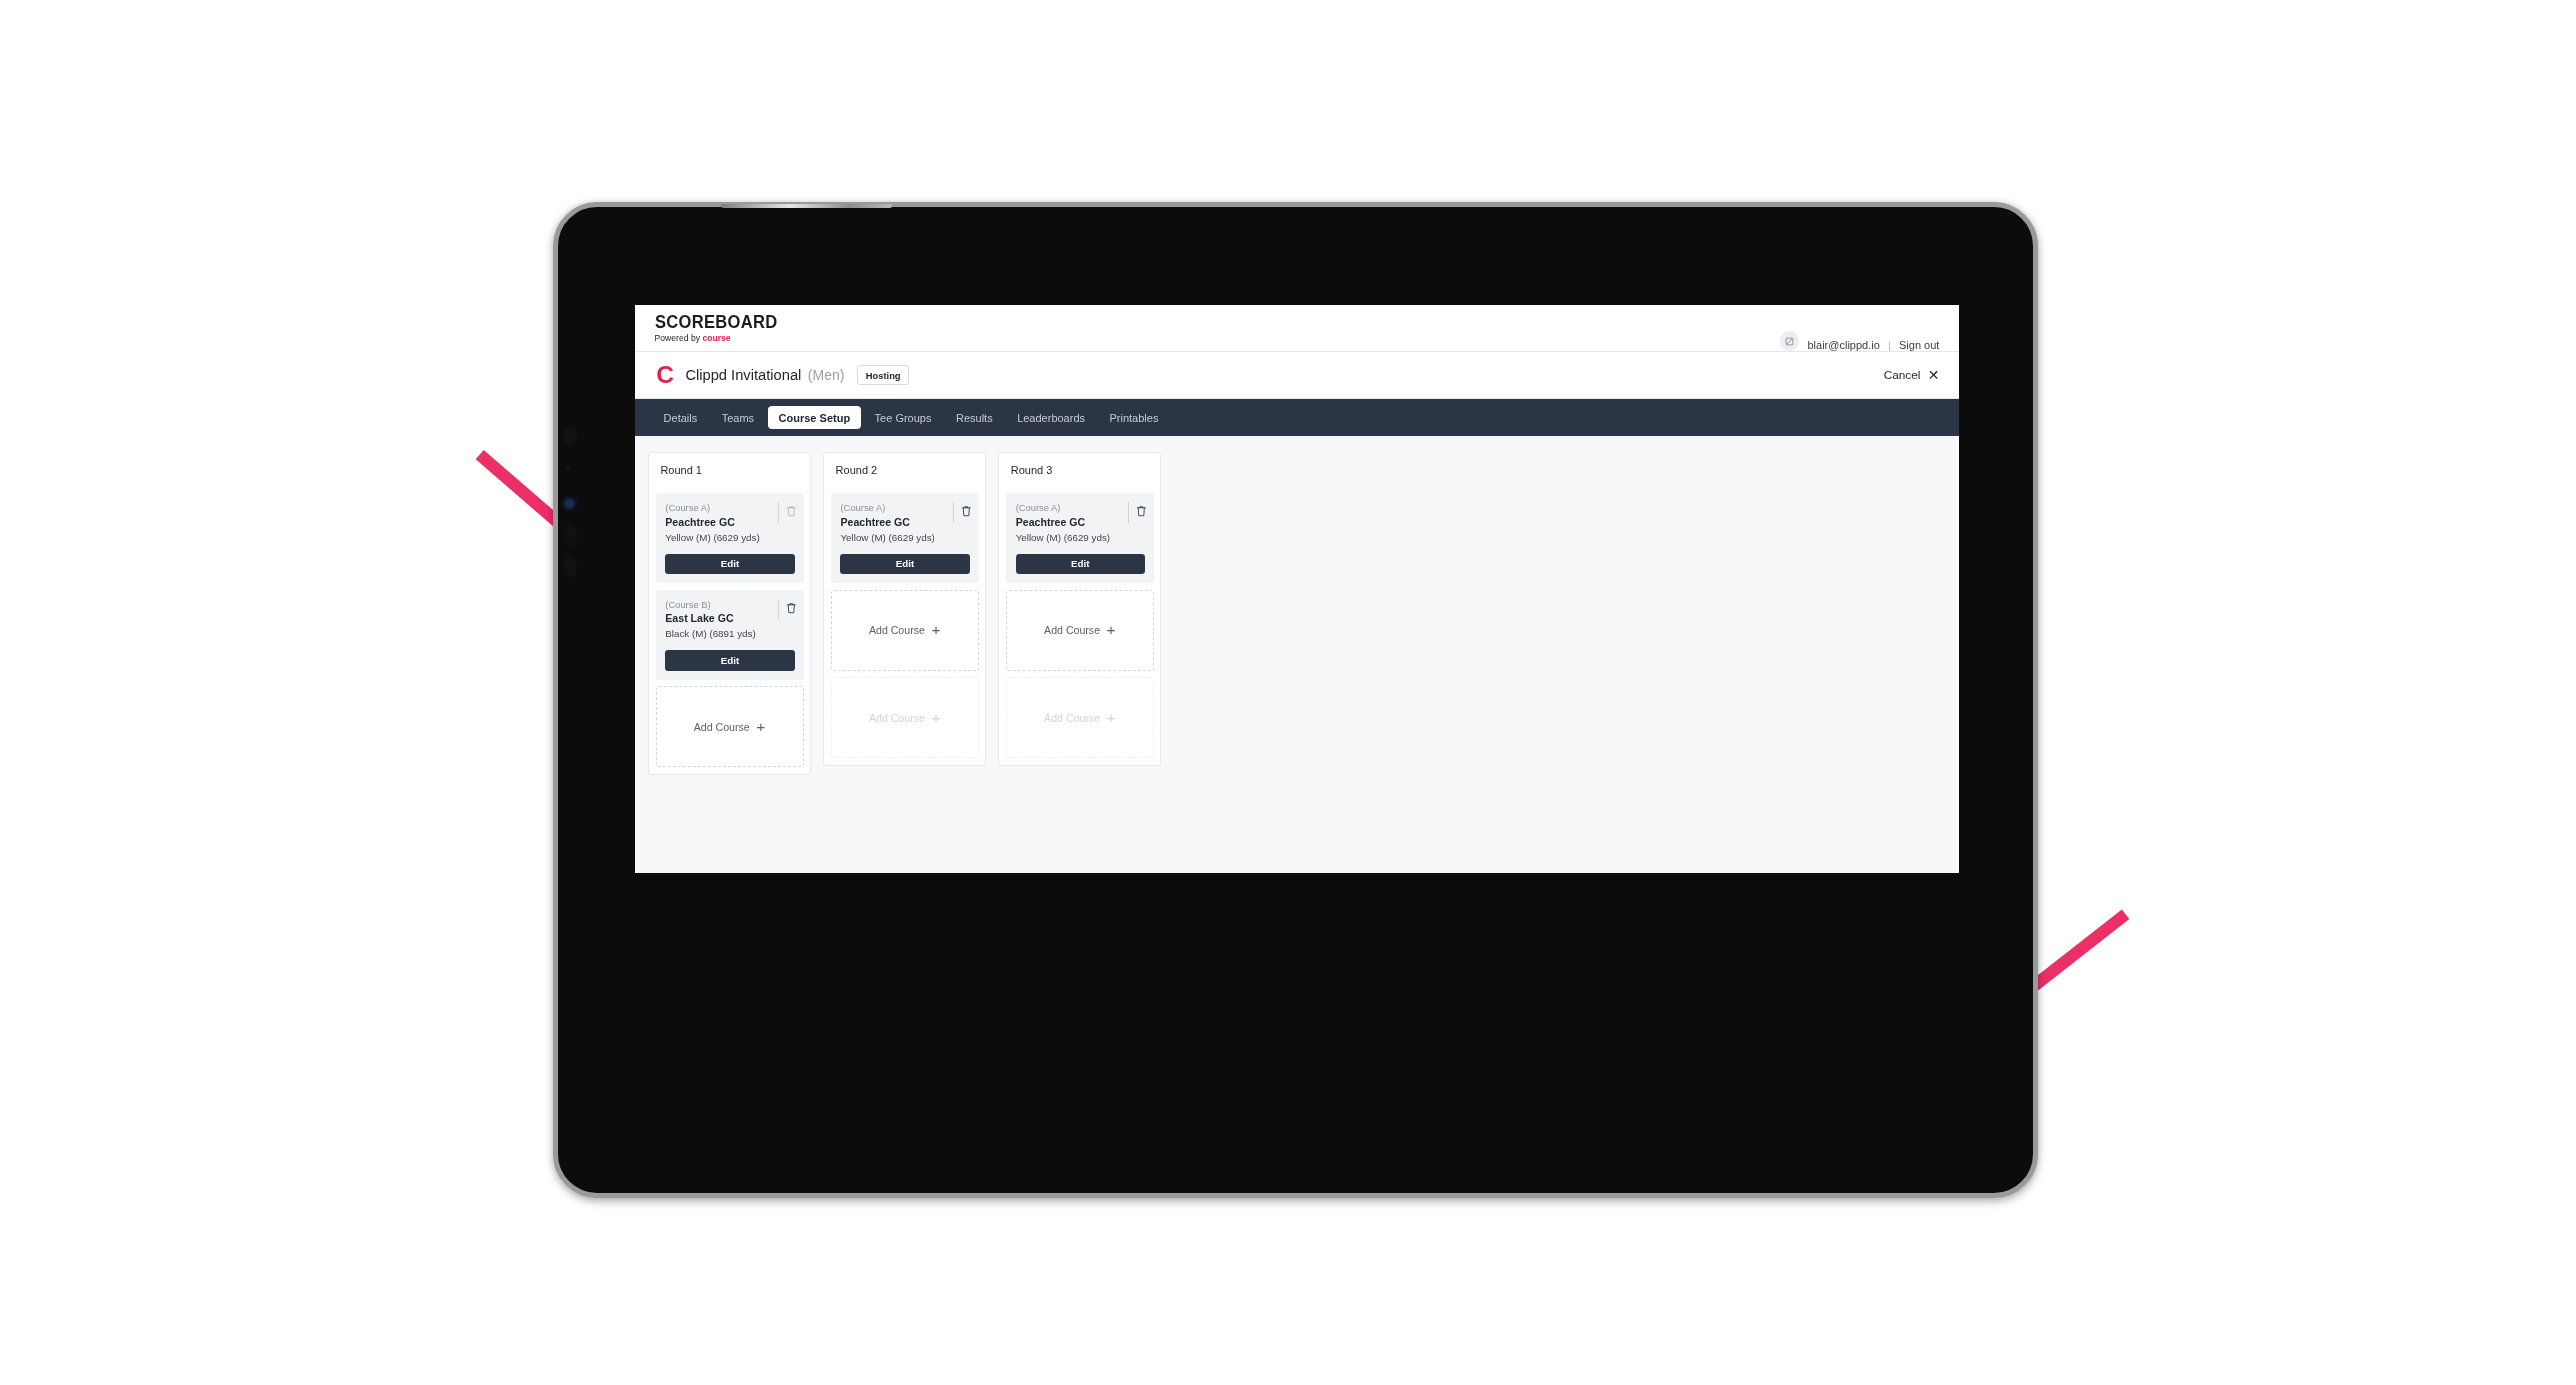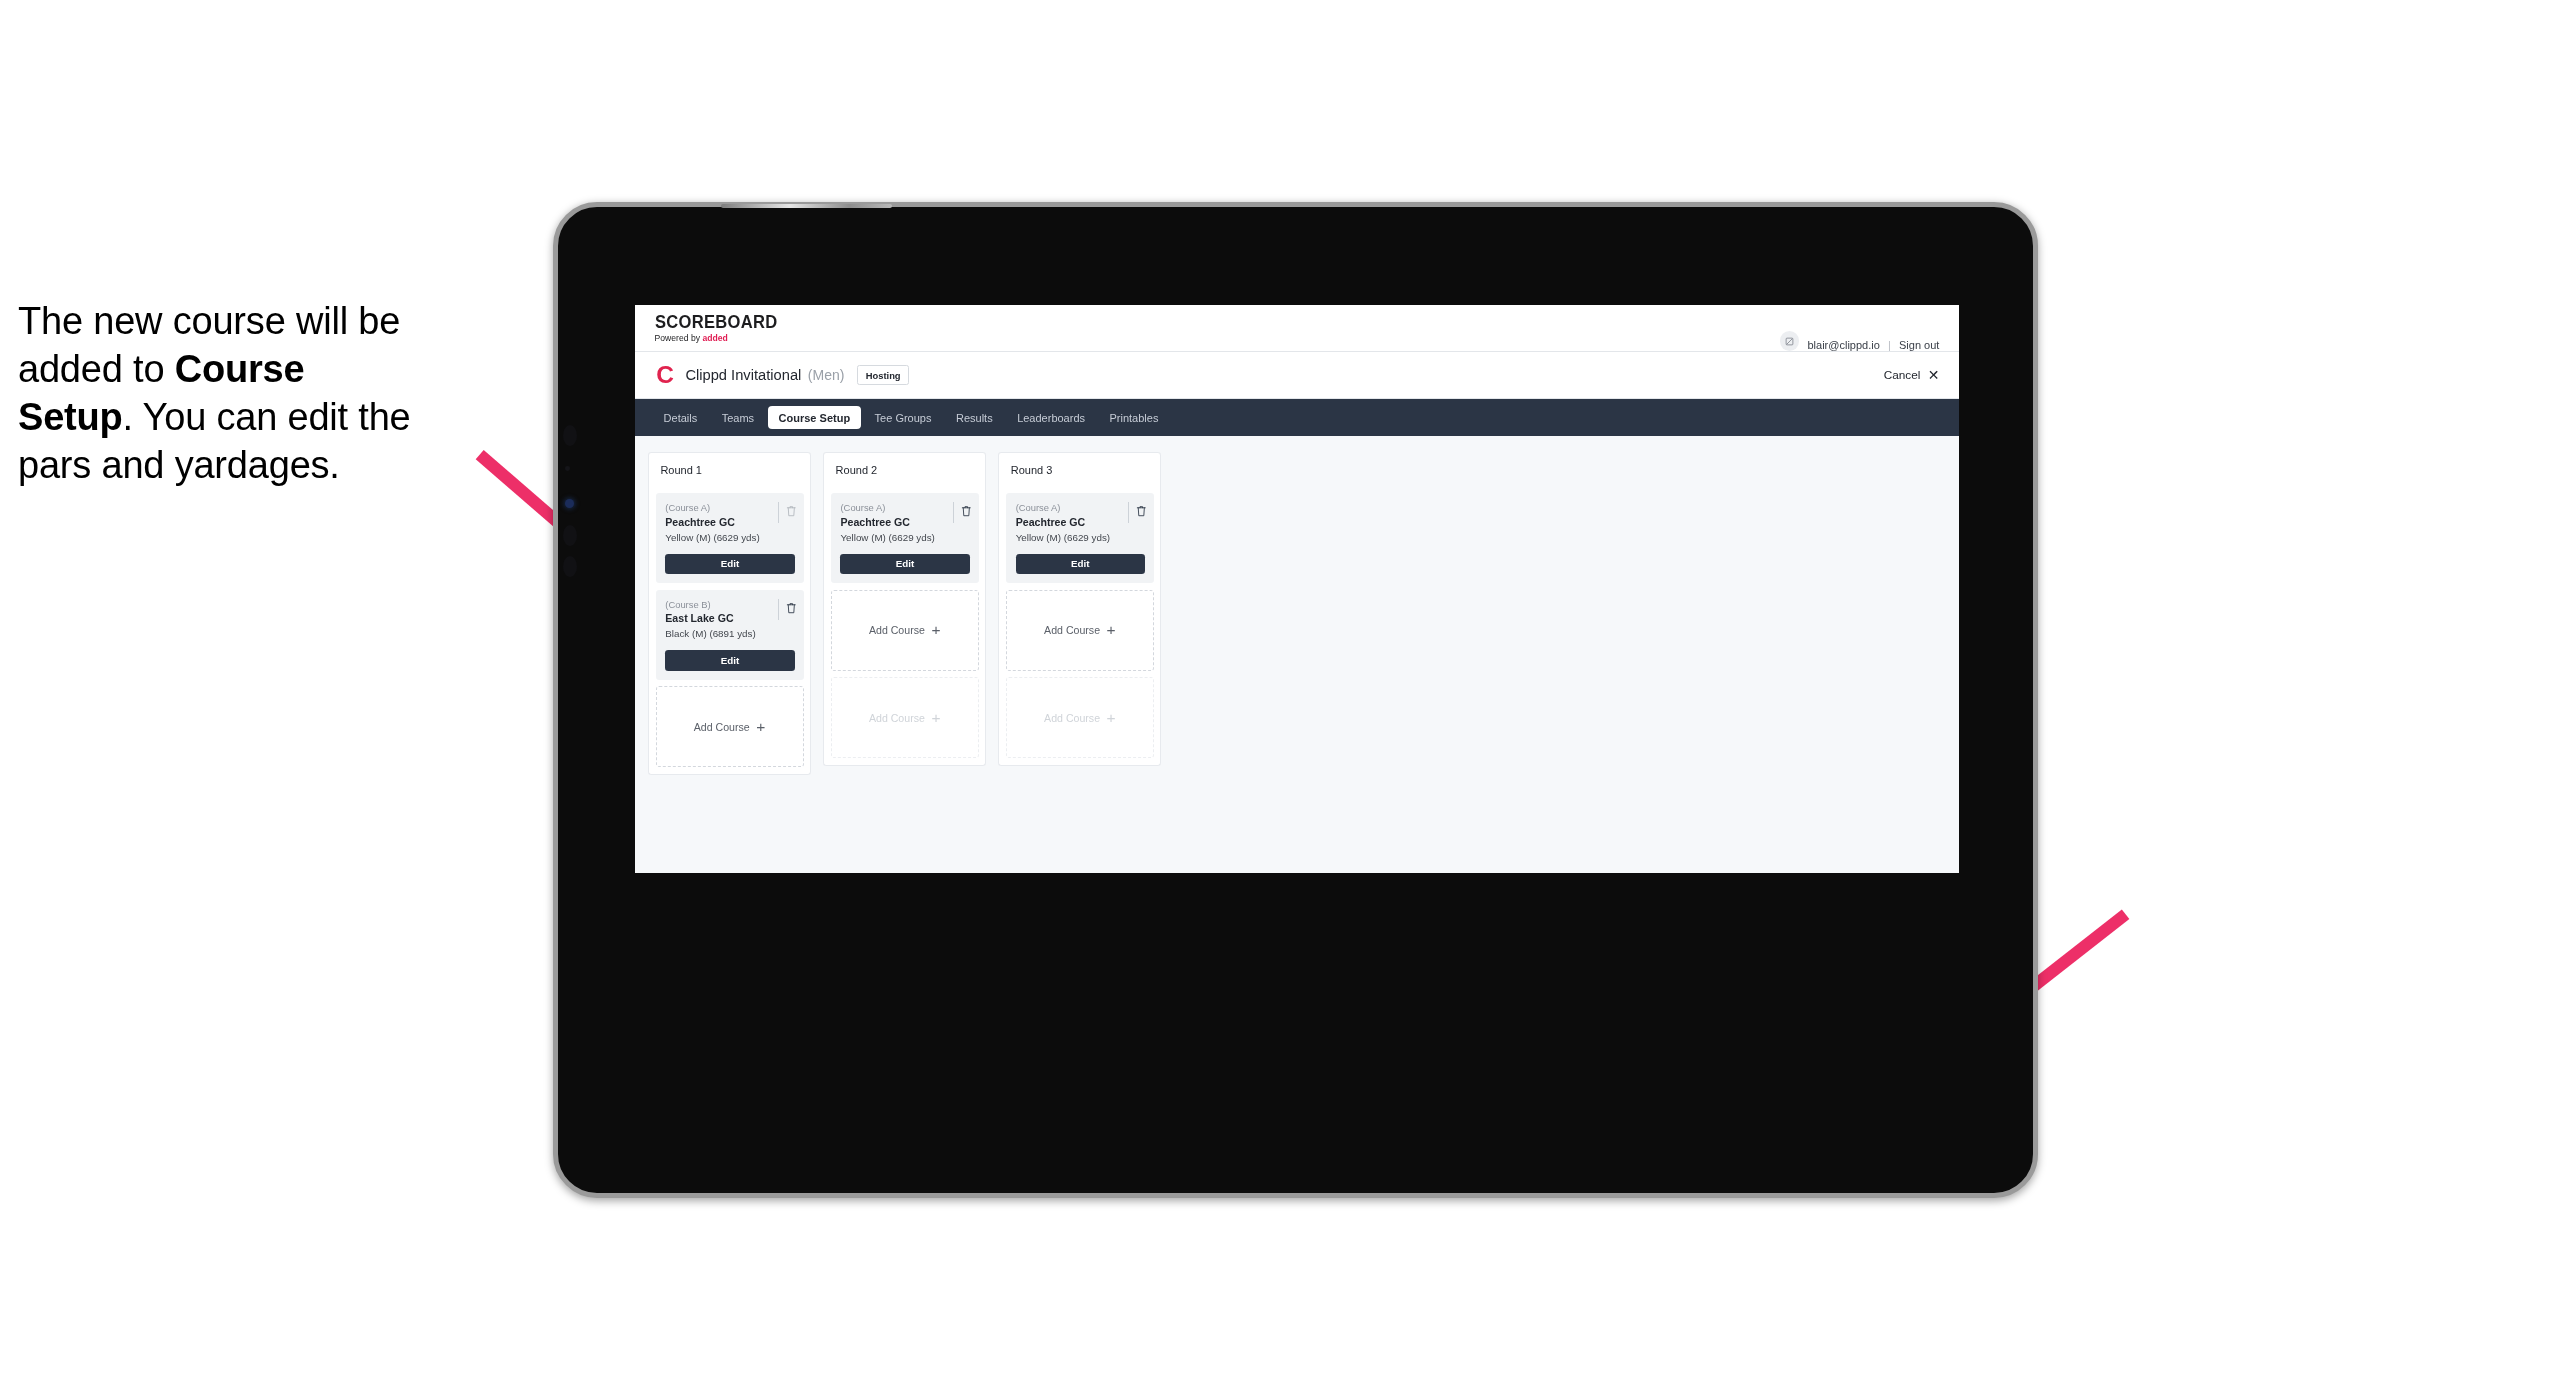--- a/index.html
+++ b/index.html
@@ -182,21 +182,20 @@
   }
   .add-card .plus { font-size:15.5px; line-height:0; font-weight:300; color:#5b6069; }
   .add-card.disabled { color:#d0d4d9; border-color:#eceef1; cursor:default; }
   .add-card.disabled .plus { color:#d0d4d9; }
 </style>
 </head>
 <body>
 
 <div id="root">
 
-  <div class="annot" id="annot-left"><span>The new course will be added to </span><b>Course Setup</b><span>. You can edit the pars and yardages.</span></div>
 
 
   <svg class="arrow" id="arrow-left" style="left:465px; top:440px;" width="204" height="204" viewBox="0 0 250 250">
     <path d="M18 18 L196 172" stroke="#ED2F68" stroke-width="15" stroke-linecap="butt" fill="none"></path>
     <path d="M226 204 L158 176 L186 150 Z" fill="#ED2F68"></path>
   </svg>
 
   <svg class="arrow" id="arrow-right" style="left:1956px; top:880px;" width="212" height="155" viewBox="0 0 260 190">
     <path d="M208 42 L80 142" stroke="#ED2F68" stroke-width="15" stroke-linecap="butt" fill="none"></path>
     <path d="M18 172 L42 118 L78 148 Z" fill="#ED2F68"></path>
@@ -208,21 +207,21 @@
     <div class="side-dot small" style="top:259px; left:7.3px;"></div>
     <div class="side-dot blue" style="top:292px; left:7.3px;"></div>
     <div class="side-dot" style="top:318px;"></div>
     <div class="side-dot" style="top:349px;"></div>
 
     <div id="screen">
 
       <div id="topnav">
         <div id="brand">
           <div class="word">SCOREBOARD</div>
-          <div class="sub"><span>Powered by </span><i>added</i></div>
+          <div class="sub"><span>Powered by </span><i>course</i></div>
         </div>
 
 
         <div id="navright">
           <div id="avatar">
             <svg width="9" height="9" viewBox="0 0 16 16" fill="none" stroke="#7a8089" stroke-width="1.4">
               <rect x="2" y="2" width="12" height="12" rx="1.5"></rect>
                 <path d="M3 13 L13 3"></path>
             </svg>
           </div>

